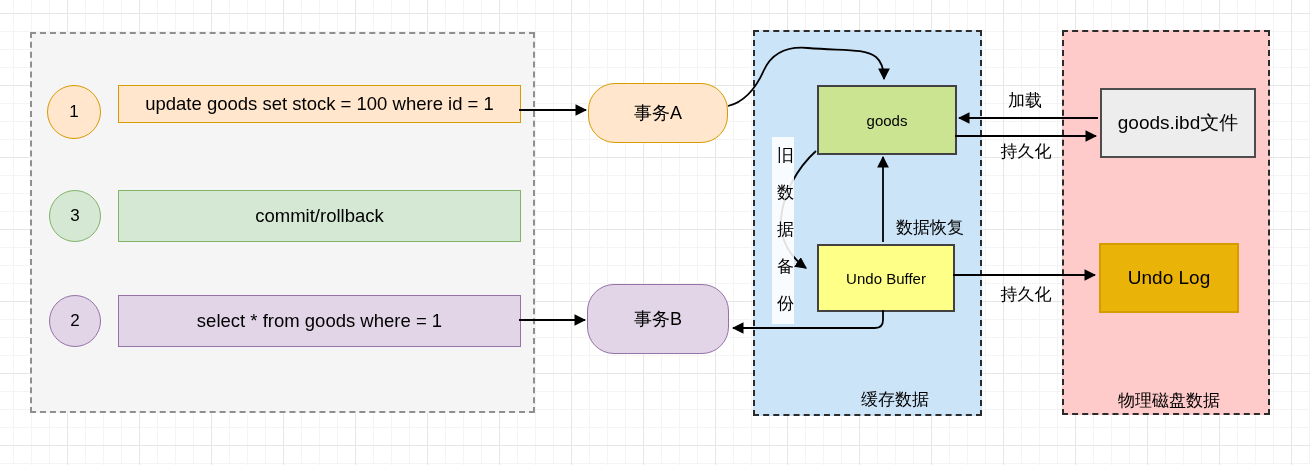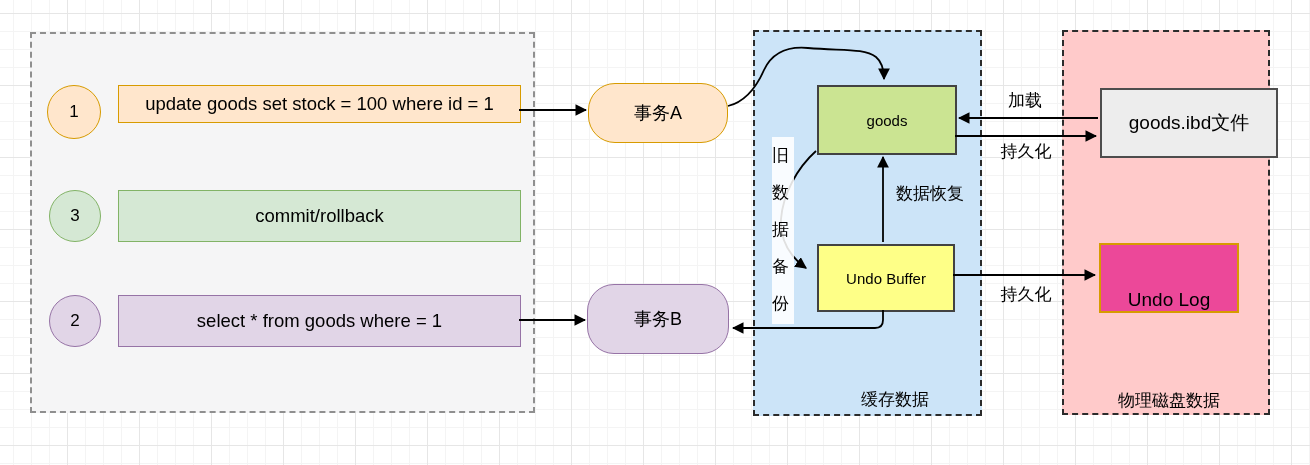--- a/index.html
+++ b/index.html
@@ -23,21 +23,21 @@
   .circle{border-radius:50%;font-size:17px;}
   .c-orange{background:#ffe6cc;border:1.5px solid #d79b00;}
   .c-green{background:#d5e8d4;border:1.5px solid #82b366;}
   .c-purple{background:#e1d5e7;border:1.5px solid #9673a6;}
   .sql-box{font-size:18.5px;text-align:center;}
   .tx{border-radius:27px;font-size:18px;}
   .mem-node{border:2px solid #424242;font-size:15px;}
   .edges{position:absolute;left:0;top:0;width:1310px;height:465px;z-index:5;pointer-events:none;}
   .edge-label{position:absolute;transform:translate(-50%,-50%);font-size:17px;white-space:nowrap;z-index:6;line-height:1.2;}
   .panel-title{position:absolute;transform:translate(-50%,-50%);font-size:17px;white-space:nowrap;z-index:2;margin-top:16px;}
-  .v-label{position:absolute;width:22px;text-align:left;font-size:17px;line-height:37px;
+  .v-label{position:absolute;width:22px;text-align:right;font-size:17px;line-height:37px;
            background:rgba(255,255,255,0.88);z-index:6;word-break:break-all;}
 </style>
 </head>
 <body>
 
 <div class="canvas">
 
   <div class="panel sql-panel">
     <div class="circle c-orange" style="left:15px;top:51px;width:54px;height:54px;">
       <span>1</span>
@@ -69,29 +69,29 @@
   </div>
 
   <div class="panel cache-panel">
     <div class="node mem-node" style="left:62px;top:53px;width:140px;height:70px;background:#cbe492;">
       <span>goods</span>
     </div>
     <div class="node mem-node" style="left:62px;top:212px;width:138px;height:68px;background:#feff87;">
       <span>Undo Buffer</span>
     </div>
     <div class="v-label" style="left:17px;top:105px;height:187px;">旧数据备份</div>
-    <div class="edge-label" style="left:175px;top:162px;">数据恢复</div>
+    <div class="edge-label" style="left:175px;top:196px;">数据恢复</div>
     <div class="panel-title" style="left:140px;top:351px;">缓存数据</div>
   </div>
 
   <div class="panel disk-panel">
-    <div class="node" style="left:36px;top:56px;width:178px;height:70px;background:#ededed;border:2px solid #4d4d4d;font-size:19px;">
+    <div class="node" style="left:36px;top:56px;width:156px;height:70px;background:#ededed;border:2px solid #4d4d4d;font-size:19px;">
       <span>goods.ibd文件</span>
     </div>
-    <div class="node" style="left:35px;top:211px;width:140px;height:70px;background:#ec4899;border:2px solid #d79b00;font-size:19px;align-items:flex-end;">
+    <div class="node" style="left:35px;top:211px;width:140px;height:70px;background:#eab308;border:2px solid #d79b00;font-size:19px;">
       <span>Undo Log</span>
     </div>
     <div class="panel-title" style="left:105px;top:352px;">物理磁盘数据</div>
   </div>
 
   <div class="edge-label" style="left:1025px;top:101px;">加载</div>
   <div class="edge-label" style="left:1026px;top:152px;">持久化</div>
   <div class="edge-label" style="left:1026px;top:295px;">持久化</div>
 
   <svg class="edges" viewBox="0 0 1310 465" xmlns="http://www.w3.org/2000/svg">

